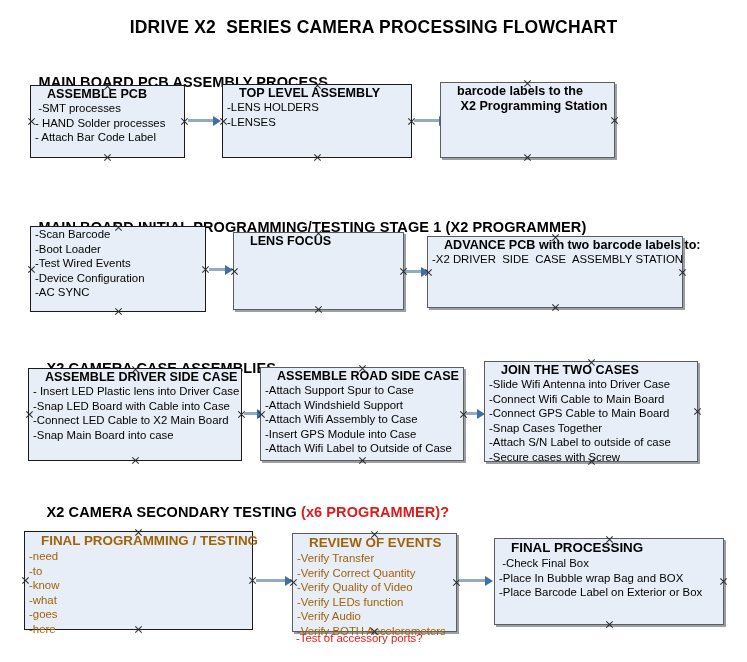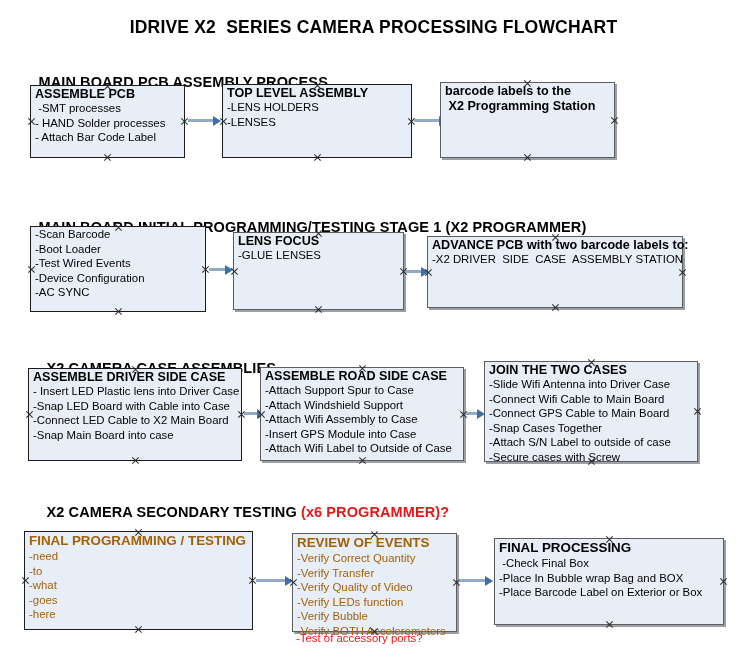--- a/index.html
+++ b/index.html
@@ -28,20 +28,21 @@
     border:1px solid #1b1b1b;
     overflow:visible;
   }
   .box.shadowed{
     border:1px solid #5d5d5d;
     box-shadow:2px 2px 0 0 #9aa0a6;
   }
   .box .btitle{
     font-size:12.6px;font-weight:bold;line-height:14px;white-space:pre;
     padding:1px 0 0 4px;
+    margin-left:12px;
   }
   .box .bline{
     font-size:11.4px;line-height:14.6px;white-space:pre;padding-left:4px;
   }
   .box.red .btitle,.box.red .bline{color:#a16207;}
   .box .btitle.big{font-size:13.4px;line-height:16px;}
   .overflow-line{
     position:absolute;font-size:11.4px;line-height:14.6px;white-space:pre;
     color:#e01b1b;
   }
@@ -123,21 +124,20 @@
     <div class="hx" style="left:50%;top:0;"></div>
     <div class="hx" style="left:50%;top:100%;"></div>
     <div class="hx" style="left:0;top:50%;"></div>
     <div class="hx" style="left:100%;top:50%;"></div>
   </div>
 
   <div class="arrow" style="left:209px;top:268px;width:17px;"></div>
 
   <div class="box shadowed" style="left:233px;top:232px;width:171px;height:78px;">
     <div class="btitle">LENS FOCUS</div>
-    <div class="bline">-GLUE LENSES</div>
     <div class="hx" style="left:50%;top:0;"></div>
     <div class="hx" style="left:50%;top:100%;"></div>
     <div class="hx" style="left:0;top:50%;"></div>
     <div class="hx" style="left:100%;top:50%;"></div>
   </div>
 
   <div class="arrow" style="left:406px;top:270px;width:16px;"></div>
 
   <div class="box shadowed" style="left:427px;top:236px;width:256px;height:72px;">
     <div class="btitle">ADVANCE PCB with two barcode labels to:</div>
@@ -195,38 +195,39 @@
   </div>
 
   <div class="section-header" style="left:30px;top:488px;">
     <span>X2 CAMERA SECONDARY TESTING </span><span class="accent">(x6 PROGRAMMER)?</span>
   </div>
 
   <div class="box red" style="left:24px;top:531px;width:229px;height:99px;">
     <div class="btitle big">FINAL PROGRAMMING / TESTING</div>
     <div class="bline">-need</div>
     <div class="bline">-to</div>
+    <div class="bline">-know</div>
     <div class="bline">-what</div>
     <div class="bline">-goes</div>
     <div class="bline">-here</div>
     <div class="hx" style="left:50%;top:0;"></div>
     <div class="hx" style="left:50%;top:100%;"></div>
     <div class="hx" style="left:0;top:50%;"></div>
     <div class="hx" style="left:100%;top:50%;"></div>
   </div>
 
   <div class="arrow" style="left:256px;top:579px;width:30px;"></div>
 
   <div class="box red shadowed" style="left:292px;top:533px;width:165px;height:99px;">
     <div class="btitle big">REVIEW OF EVENTS</div>
+    <div class="bline">-Verify Transfer</div>
     <div class="bline">-Verify Correct Quantity</div>
-    <div class="bline">-Verify Transfer</div>
     <div class="bline">-Verify Quality of Video</div>
     <div class="bline">-Verify LEDs function</div>
-    <div class="bline">-Verify Bubble</div>
+    <div class="bline">-Verify Audio</div>
     <div class="bline">-Verify BOTH Accelerometers</div>
     <div class="hx" style="left:50%;top:0;"></div>
     <div class="hx" style="left:50%;top:100%;"></div>
     <div class="hx" style="left:0;top:50%;"></div>
     <div class="hx" style="left:100%;top:50%;"></div>
   </div>
   <div class="overflow-line" style="left:296px;top:631px;">-Test of accessory ports?</div>
 
   <div class="arrow" style="left:459px;top:579px;width:27px;"></div>
 

